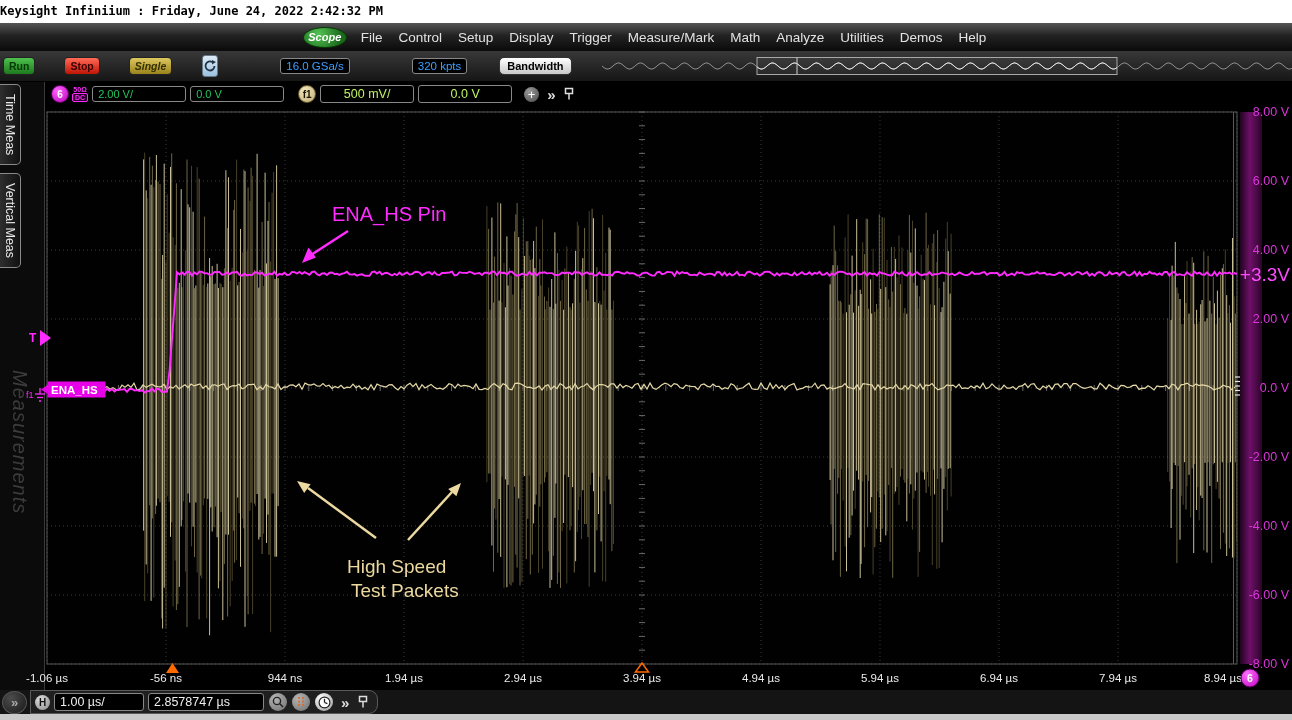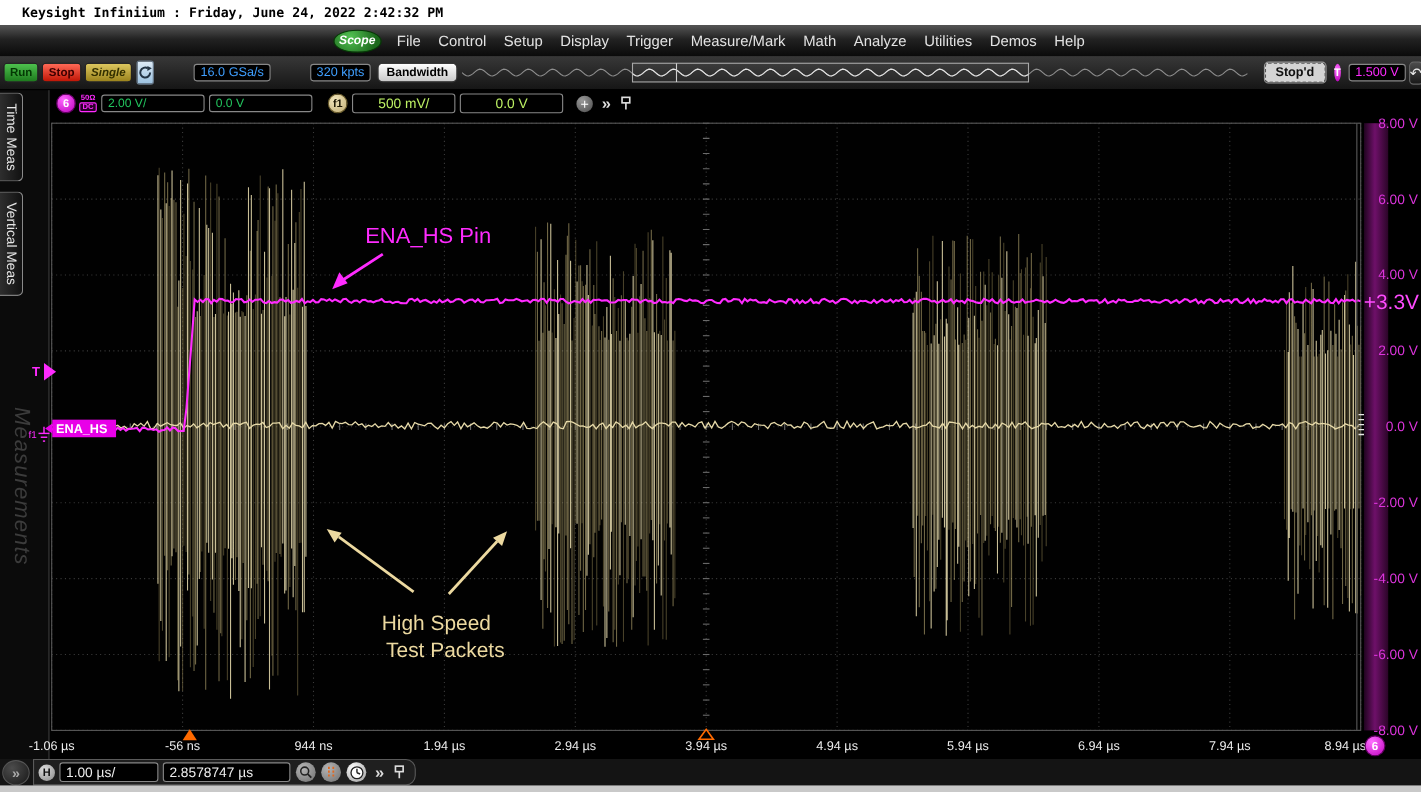--- a/index.html
+++ b/index.html
@@ -2,21 +2,21 @@
 <html><head>
 <meta charset="utf-8">
 <style>
   html,body{margin:0;padding:0;background:#000;}
   #screen{position:relative;width:1292px;height:720px;overflow:hidden;background:#000;
           font-family:"Liberation Sans",sans-serif;}
   .abs{position:absolute;}
   
   #titlebar{left:0;top:0;width:1292px;height:23px;background:#fff;color:#000;
             font-family:"DejaVu Sans Mono",monospace;font-size:12px;font-weight:bold;
-            line-height:22px;padding-left:20px;box-sizing:border-box;}
+            line-height:22px;padding-left:0;box-sizing:border-box;}
   
   #menubar{left:0;top:23px;width:1292px;height:28px;
            background:linear-gradient(#555 0%,#222 45%,#0a0a0a 100%);
            display:flex;align-items:center;color:#e2e2e2;font-size:13.5px;justify-content:center;}
   #scope-logo{width:42px;height:19px;margin:0 6px 0 5px;border-radius:50%;
               background:radial-gradient(circle at 35% 30%,#52c152,#1c691c 75%);
               border:1px solid #063a06;color:#fff;font-style:italic;font-weight:bold;
               font-size:11px;display:flex;align-items:center;justify-content:center;}
   .menu-item{padding:4px 8px;cursor:default;}
   #menubar-right{margin-left:auto;display:flex;align-items:center;}
@@ -26,21 +26,21 @@
   #brand-sub{font-size:6.5px;color:#c9c9c9;letter-spacing:1.1px;}
   .winbtn{width:24px;height:17px;border-radius:4px;margin-left:3px;border:1px solid #777;
           background:linear-gradient(#cfcfcf,#8f8f8f);display:flex;align-items:center;
           justify-content:center;}
   #btn-close{background:linear-gradient(#e04040,#9d0a0a);border-color:#5e0000;color:#fff;
              font-weight:bold;font-size:13px;margin-right:5px;}
   #min-glyph{width:10px;height:3px;background:#fff;margin-top:7px;border:1px solid #555;}
   #restore-glyph{width:9px;height:7px;border:2px solid #fff;outline:1px solid #666;}
   
   #toolbar{left:0;top:51px;width:1292px;height:30px;background:linear-gradient(#383838,#161616);
-           display:flex;align-items:center;border-bottom:1px solid #000;}
+           display:flex;align-items:center;border-bottom:1px solid #000;gap:26px;}
   .tbtn{border-radius:4px;font-size:10.5px;font-weight:bold;padding:2px 5px;margin-left:3px;
         border:1px solid #222;color:#102000;}
   #run-btn{background:linear-gradient(#4ec24e,#1d7a1d);color:#043804;}
   #stop-btn{background:linear-gradient(#ff6a57,#c01505);color:#3c0000;}
   #single-btn{background:linear-gradient(#ddc75f,#9b831c);color:#343000;font-style:italic;}
   #loop-btn{width:22px;height:20px;margin-left:4px;border-radius:3px;
             background:linear-gradient(#dceaf6,#9cc2e0);border:1px solid #678;
             display:flex;align-items:center;justify-content:center;}
   .fld{background:#000;border:1px solid #888;border-radius:3px;padding:1px 5px;font-size:11.5px;
        white-space:nowrap;margin-left:4px;}

